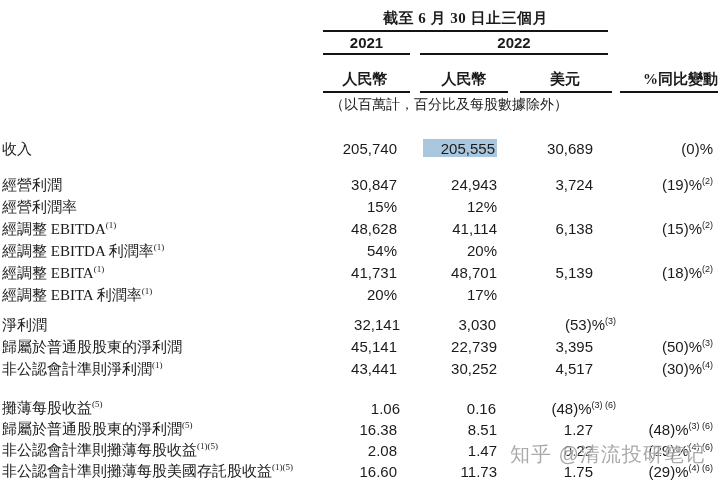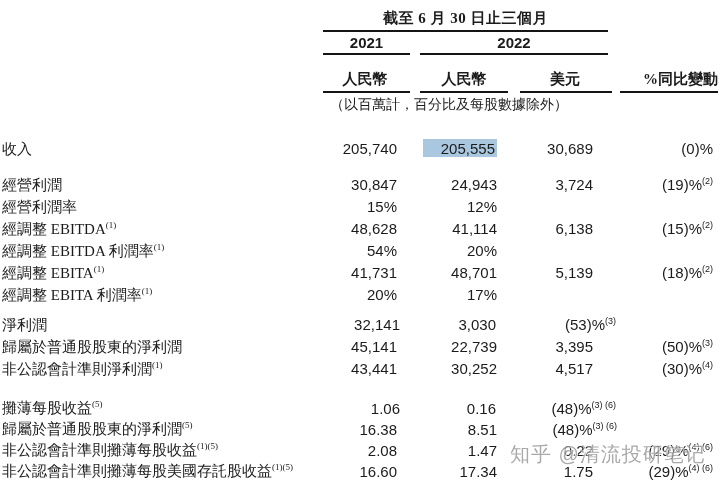--- a/index.html
+++ b/index.html
@@ -157,35 +157,36 @@
         <span class="lbl"><span>攤薄每股收益</span><sup>(5)</sup></span>
         <span class="c c2">1.06</span>
         <span class="c c3">0.16</span>
         <span class="c c4"><span>(48)%</span><sup>(3) (6)</sup></span>
       </div>
 
       <div class="row">
         <span class="lbl"><span>歸屬於普通股股東的淨利潤</span><sup>(5)</sup></span>
         <span class="c c1">16.38</span>
         <span class="c c2">8.51</span>
+        <span class="c c3">1.27</span>
         <span class="c c4"><span>(48)%</span><sup>(3) (6)</sup></span>
       </div>
 
       <div class="row">
         <span class="lbl"><span>非公認會計準則攤薄每股收益</span><sup>(1)(5)</sup></span>
         <span class="c c1">2.08</span>
         <span class="c c2">1.47</span>
         <span class="c c3">0.22</span>
         <span class="c c4"><span>(29)%</span><sup>(4) (6)</sup></span>
       </div>
 
       <div class="row">
         <span class="lbl"><span>非公認會計準則攤薄每股美國存託股收益</span><sup>(1)(5)</sup></span>
         <span class="c c1">16.60</span>
-        <span class="c c2">17.34</span>
+        <span class="c c2">11.73</span>
         <span class="c c3">1.75</span>
         <span class="c c4"><span>(29)%</span><sup>(4) (6)</sup></span>
       </div>
     </div>
 
   </div>
 
   <div class="wm">知乎 @清流投研笔记</div>
 
 </div>

